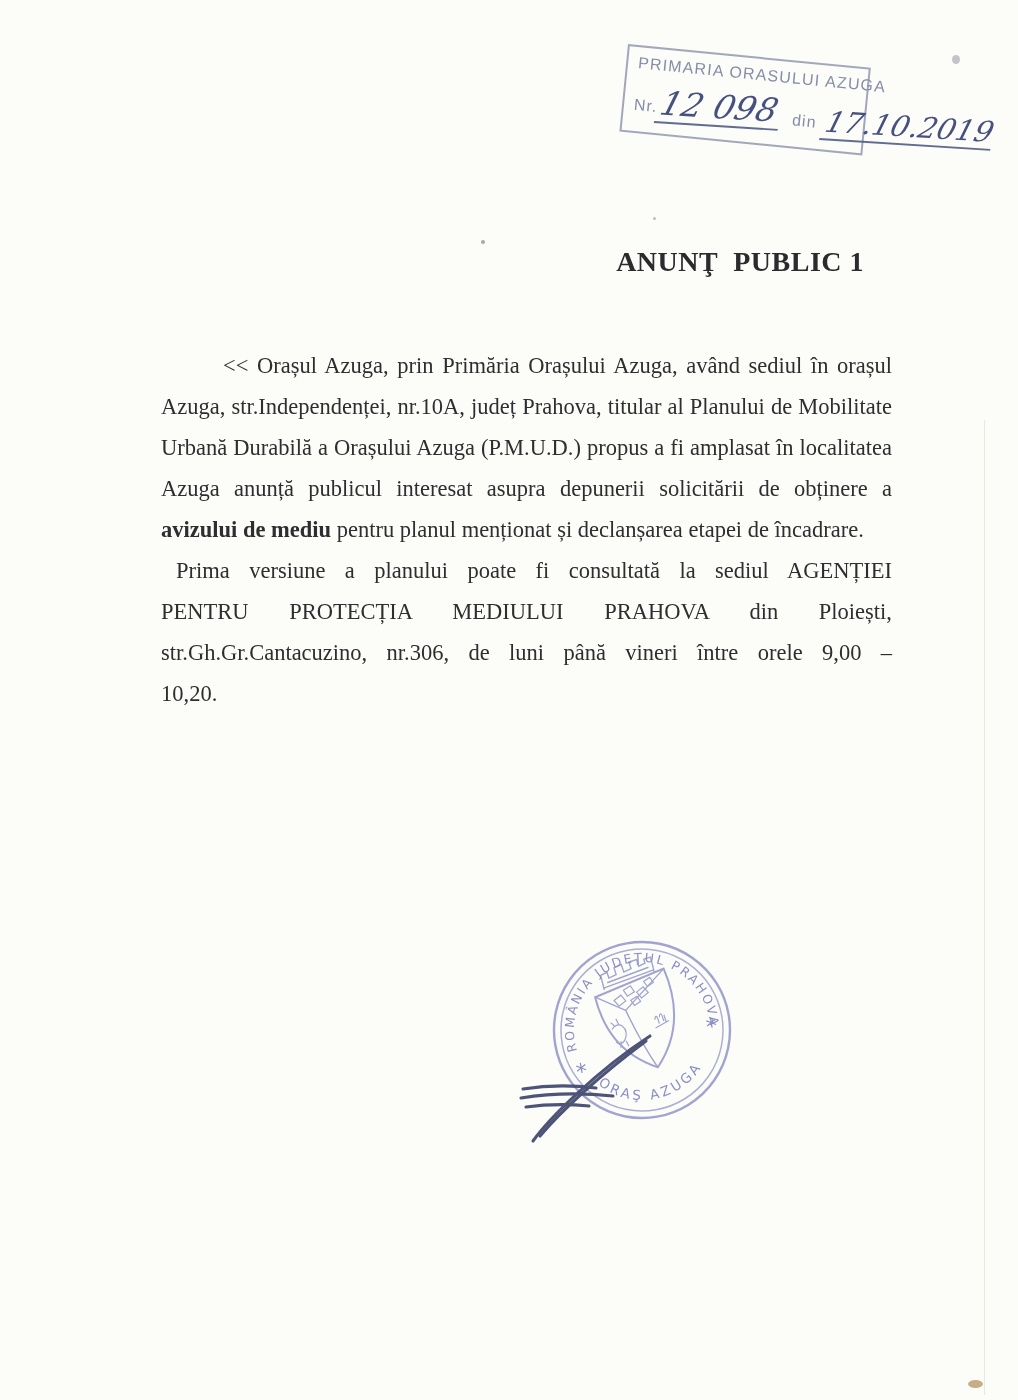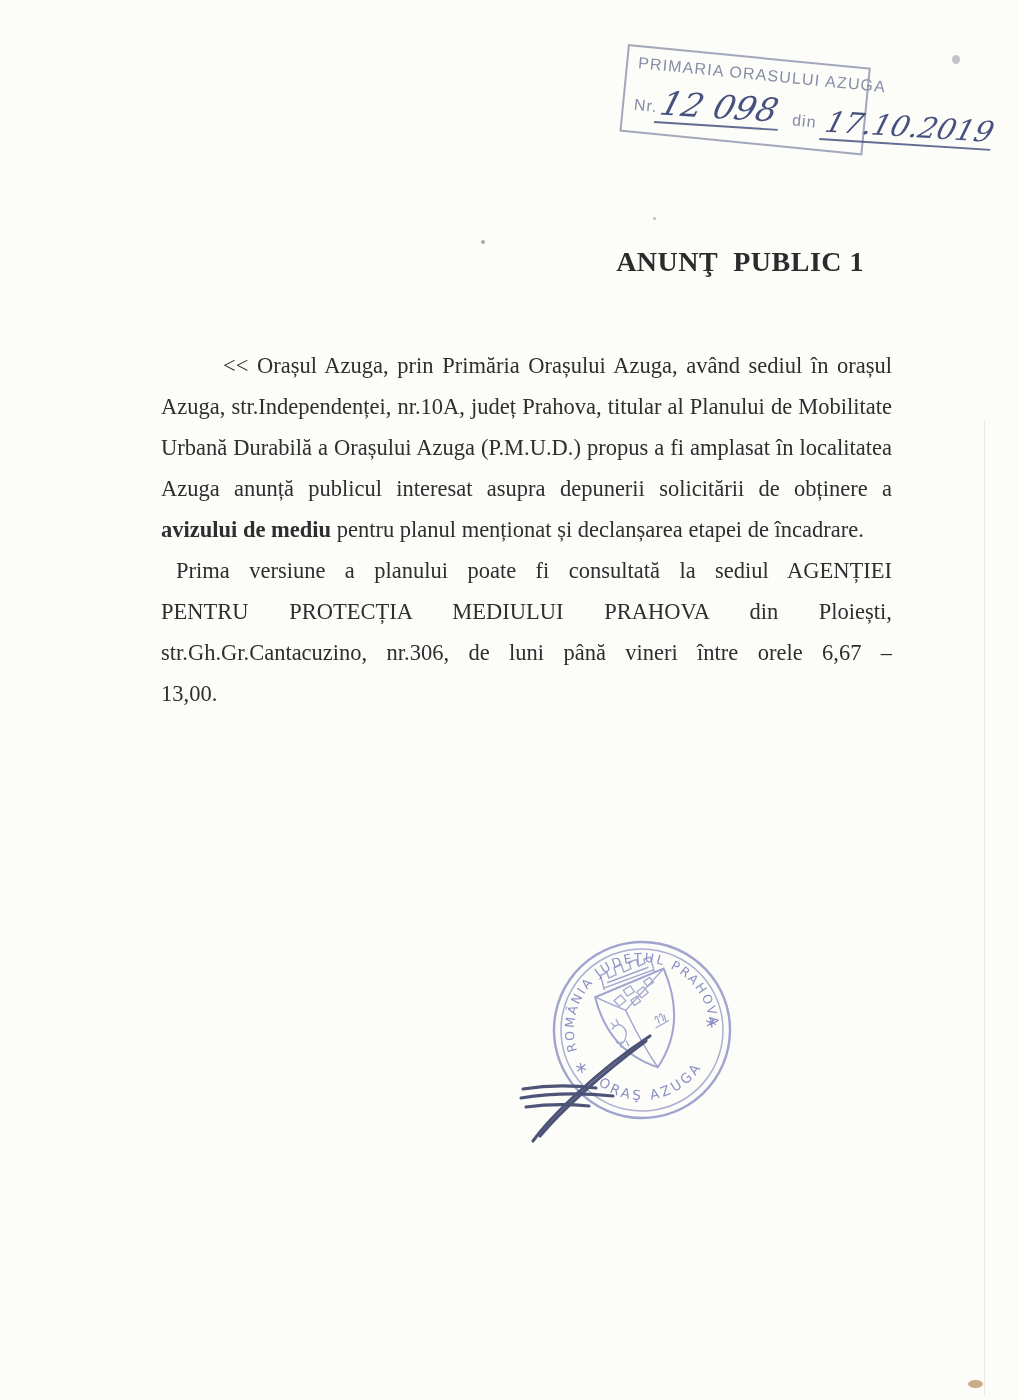--- a/index.html
+++ b/index.html
@@ -88,21 +88,21 @@
         <span class="reg-label">din</span>
         <span class="hw hw-date">17.10.2019</span>
       </div>
     </div>
   </div>
 
   <div class="title">ANUNŢ  PUBLIC 1</div>
 
   <div class="body-text">
     <p class="p1"><span>&lt;&lt; Orașul Azuga, prin Primăria Orașului Azuga, având sediul în orașul Azuga, str.Independenței, nr.10A, județ Prahova, titular al Planului de Mobilitate Urbană Durabilă a Orașului Azuga (P.M.U.D.) propus a fi amplasat în localitatea Azuga anunță publicul interesat asupra depunerii solicitării de obținere a </span><span class="bold-run">avizului de mediu</span><span> pentru planul menționat și declanșarea etapei de încadrare.</span></p>
-    <p class="p2">Prima versiune a planului poate fi consultată la sediul AGENȚIEI PENTRU PROTECȚIA MEDIULUI PRAHOVA din Ploiești, str.Gh.Gr.Cantacuzino, nr.306, de luni până vineri între orele 6,67 – 13,00.</p>
+    <p class="p2">Prima versiune a planului poate fi consultată la sediul AGENȚIEI PENTRU PROTECȚIA MEDIULUI PRAHOVA din Ploiești, str.Gh.Gr.Cantacuzino, nr.306, de luni până vineri între orele 9,00 – 10,20.</p>
   </div>
 
   <svg class="round-stamp" width="200" height="208" viewBox="-100 -104 200 208">
     <g stroke="#767bbb" fill="none" opacity="0.85" transform="rotate(-10)">
       <circle cx="0" cy="0" r="88" stroke-width="2.4" opacity="0.8"></circle>
       <circle cx="0" cy="0" r="81" stroke-width="1.5" opacity="0.7"></circle>
 
       <defs>
         <path id="arcTop" d="M -65,20 A 68 68 0 1 1 65,20"></path>
         <path id="arcBottom" d="M -57.3,40.2 A 70 70 0 0 0 57.3,40.2"></path>

